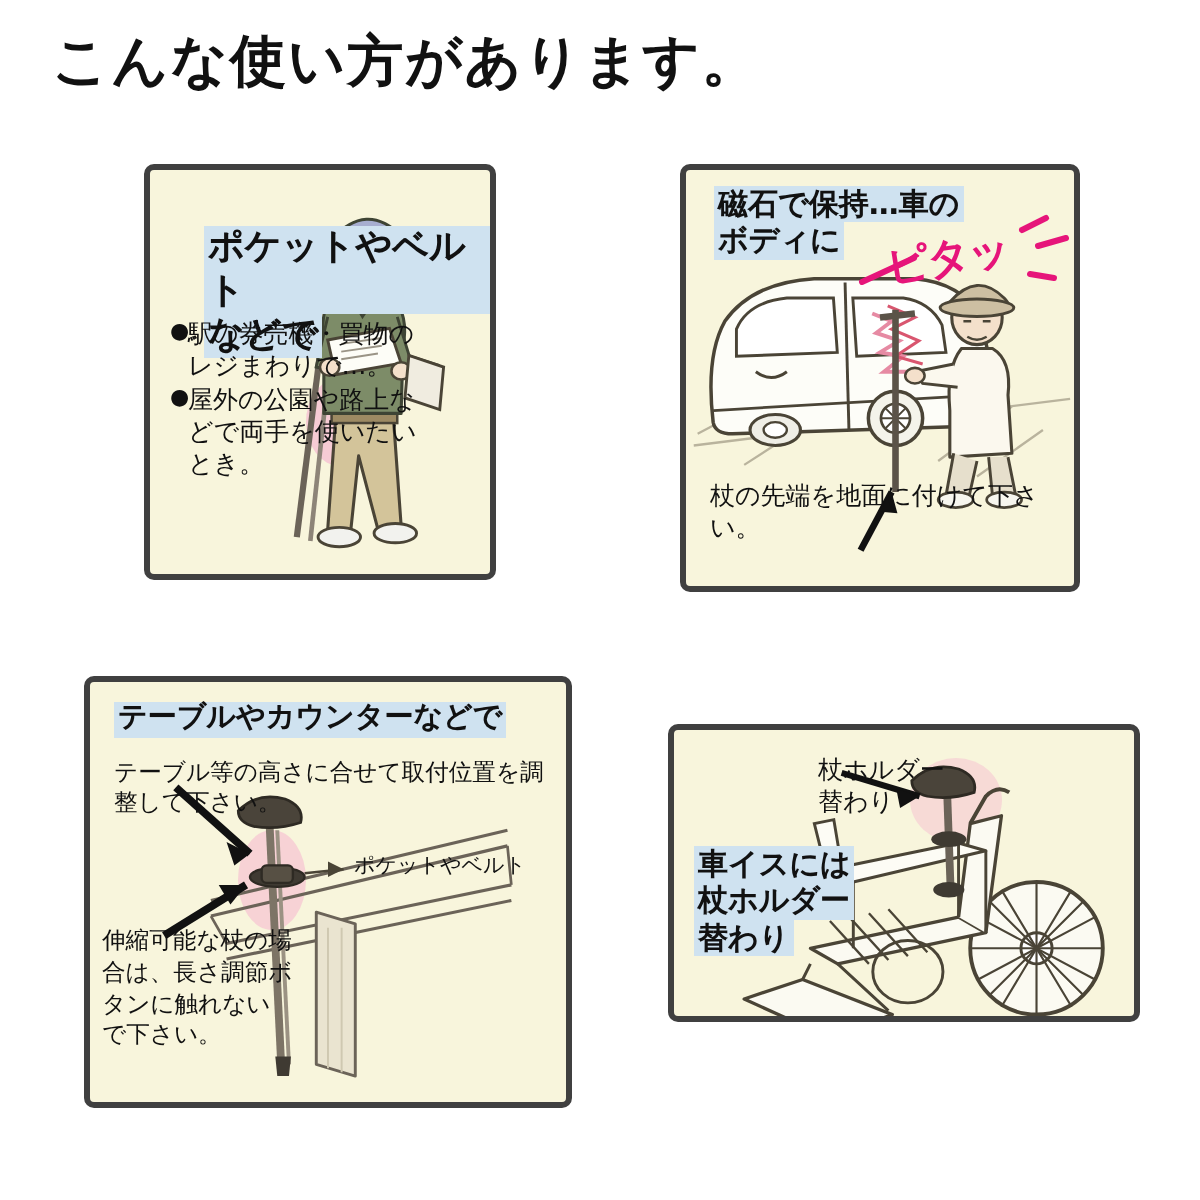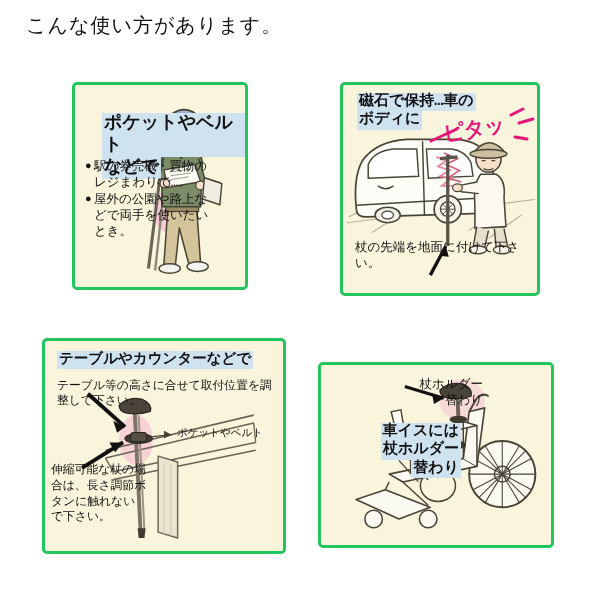--- a/index.html
+++ b/index.html
@@ -19,41 +19,40 @@
     position: absolute;
     inset: 0;
     background: #ffffff;
   }
 
   
   .page-title {
     position: absolute;
     left: 26px;
     top: 12px;
-    font-size: 20px;
-    font-weight: 400;
+    font-size: 28px;
+    font-weight: 700;
     letter-spacing: 1px;
     color: #111111;
     white-space: nowrap;
   }
 
   
   .panel {
     position: absolute;
     background: #f8f5dc;
-    border: 3px solid #22c55e;
+    border: 3px solid #404040;
     border-radius: 5px;
     box-sizing: border-box;
     overflow: hidden;
-    font-family: Liberation Mono, monospace;
   }
   .panel-1 { left: 72px;  top: 82px;  width: 176px; height: 208px; }
   .panel-2 { left: 340px; top: 82px;  width: 200px; height: 214px; }
   .panel-3 { left: 42px;  top: 338px; width: 244px; height: 216px; }
-  .panel-4 { left: 318px; top: 362px; width: 236px; height: 186px; text-align: right; }
+  .panel-4 { left: 334px; top: 362px; width: 236px; height: 149px; }
 
   
   .hl {
     position: absolute;
     font-weight: bold;
     color: #111111;
     line-height: 1.22;
     z-index: 6;
   }
   .hl .ln {

